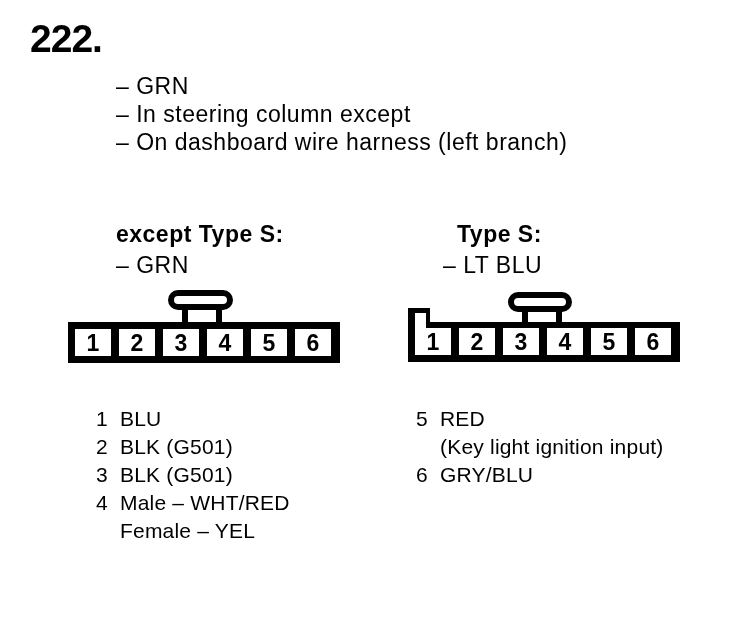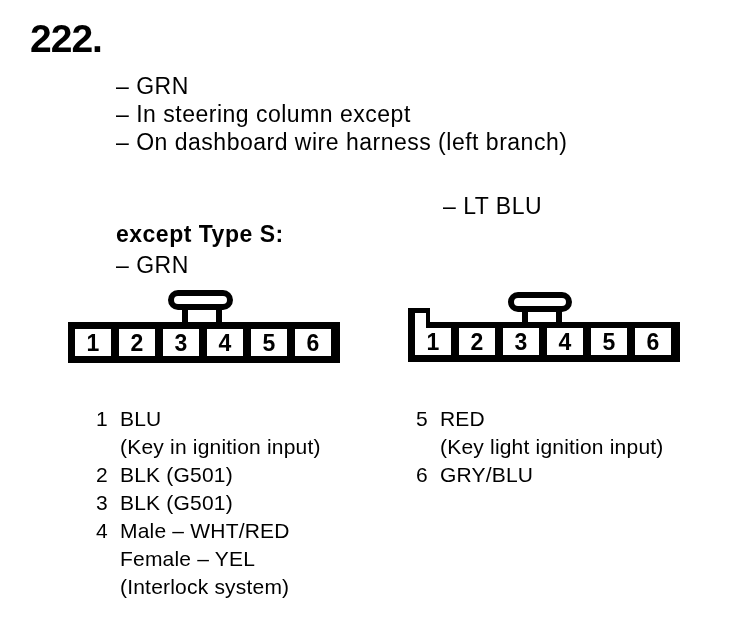--- a/index.html
+++ b/index.html
@@ -66,20 +66,21 @@
     <div class="note">– GRN</div>
     <div class="note">– In steering column except</div>
     <div class="note">– On dashboard wire harness (left branch)</div>
   </div>
 
   <div class="variant variant-left">
     <div class="v-label">except Type S:</div>
     <div class="v-note">– GRN</div>
   </div>
   <div class="variant variant-right">
+    <div class="v-label">Type S:</div>
     <div class="v-note">– LT BLU</div>
   </div>
 
   <svg class="connector connector-left" width="278" height="80" viewBox="0 0 278 80">
     <g>
       <rect class="tab-cap" x="106" y="7" width="59" height="14" rx="7"></rect>
       <line class="tab-neck" x1="120" y1="20" x2="120" y2="40"></line>
       <line class="tab-neck" x1="154" y1="20" x2="154" y2="40"></line>
     </g>
     <rect class="body" x="3" y="36" width="272" height="41"></rect>
@@ -119,41 +120,36 @@
     <text x="247" y="64">6</text>
   </svg>
 
   <div class="pinlist pinlist-left">
     <div class="pin-row">
       <span class="pin-num">1</span>
       <span class="pin-text">BLU</span>
     </div>
     <div class="pin-row">
       <span class="pin-num"></span>
-      <span class="pin-text">(Key in ignition input)</span>
     </div>
     <div class="pin-row">
       <span class="pin-num">2</span>
       <span class="pin-text">BLK (G501)</span>
     </div>
     <div class="pin-row">
       <span class="pin-num">3</span>
       <span class="pin-text">BLK (G501)</span>
     </div>
     <div class="pin-row">
       <span class="pin-num">4</span>
       <span class="pin-text">Male – WHT/RED</span>
     </div>
     <div class="pin-row">
       <span class="pin-num"></span>
       <span class="pin-text">Female – YEL</span>
-    </div>
-    <div class="pin-row">
-      <span class="pin-num"></span>
-      <span class="pin-text">(Interlock system)</span>
     </div>
   </div>
 
   <div class="pinlist pinlist-right">
     <div class="pin-row">
       <span class="pin-num">5</span>
       <span class="pin-text">RED</span>
     </div>
     <div class="pin-row">
       <span class="pin-num"></span>

